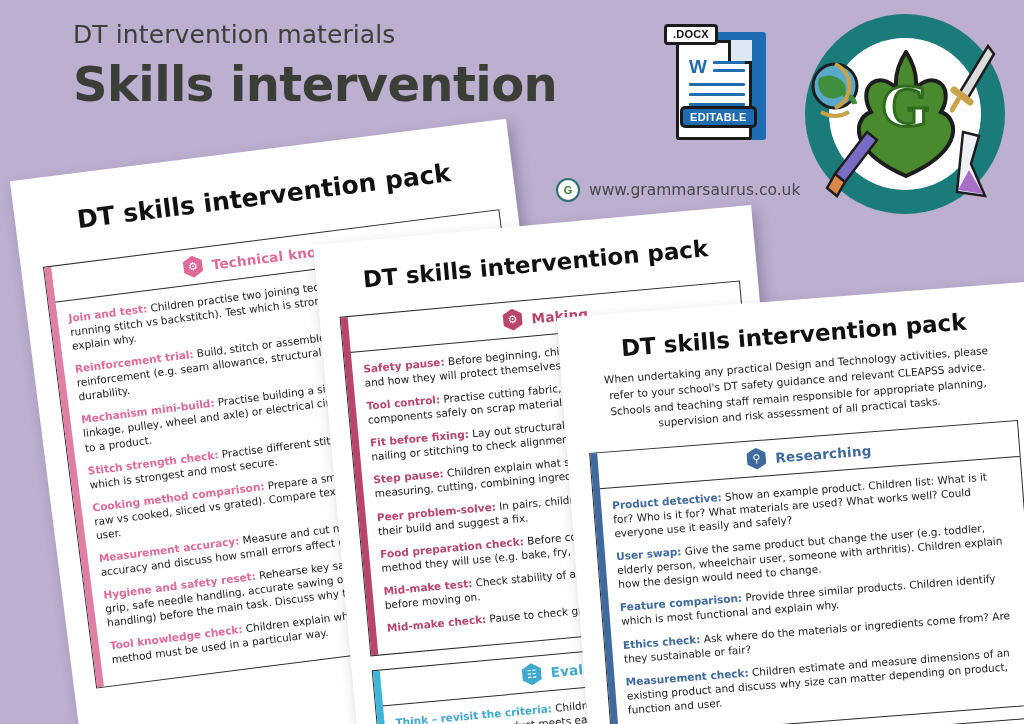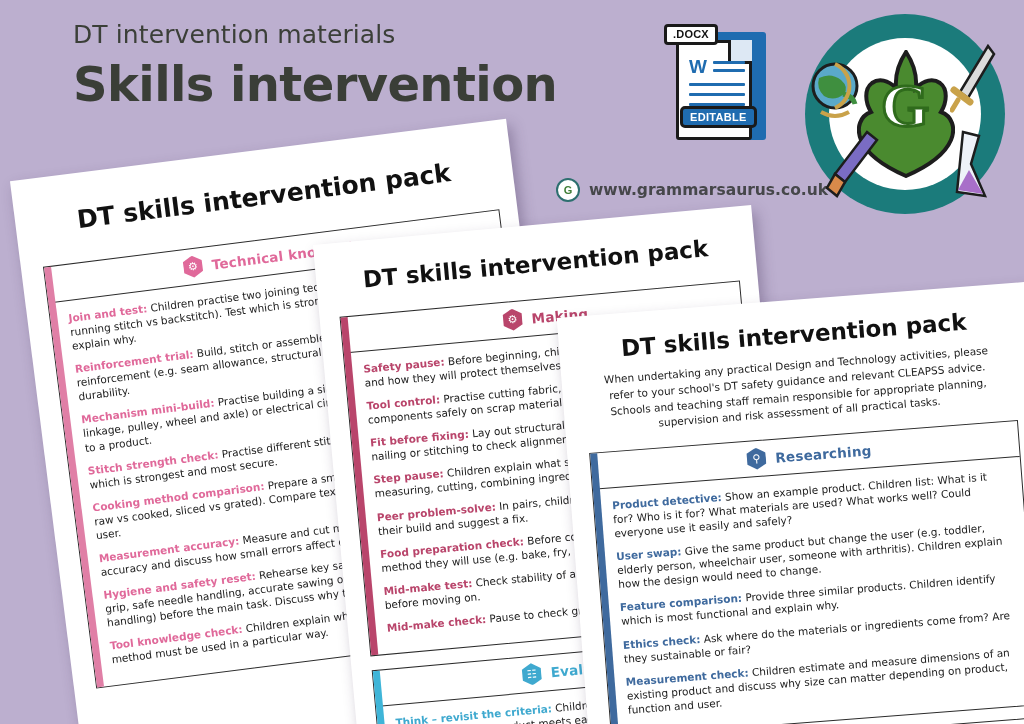--- a/index.html
+++ b/index.html
@@ -53,21 +53,21 @@
     font-family:"Liberation Sans", sans-serif; letter-spacing:.3px;
   }
 
   
   #website-row { position:absolute; left:556px; top:178px; display:flex; align-items:center; gap:9px; z-index:60; }
   #website-mark {
     width:24px; height:24px; border-radius:50%; background:#fff;
     border:2px solid #2d6f6f; display:flex; align-items:center; justify-content:center;
   }
   #website-mark span { font-size:11px; font-weight:bold; color:#3e7d35; font-family:"Liberation Sans", sans-serif; }
-  #website-url { font-size:15.5px; color:#46474a; font-family:"DejaVu Sans", sans-serif;font-weight:bold; }
+  #website-url { font-size:15.5px; color:#46474a; font-family:"DejaVu Sans", sans-serif; }
 
   
   #brand-logo { position:absolute; left:805px; top:14px; width:200px; height:200px; z-index:65; }
   #logo-ring { position:absolute; inset:0; border-radius:50%; background:#1b7b7b; }
   #logo-inner { position:absolute; inset:24px; border-radius:50%; background:#fff; }
   #logo-foot {
     position:absolute; left:52px; top:36px; width:98px; height:128px;
     color:#4a8a2f;
   }
   #logo-g {

